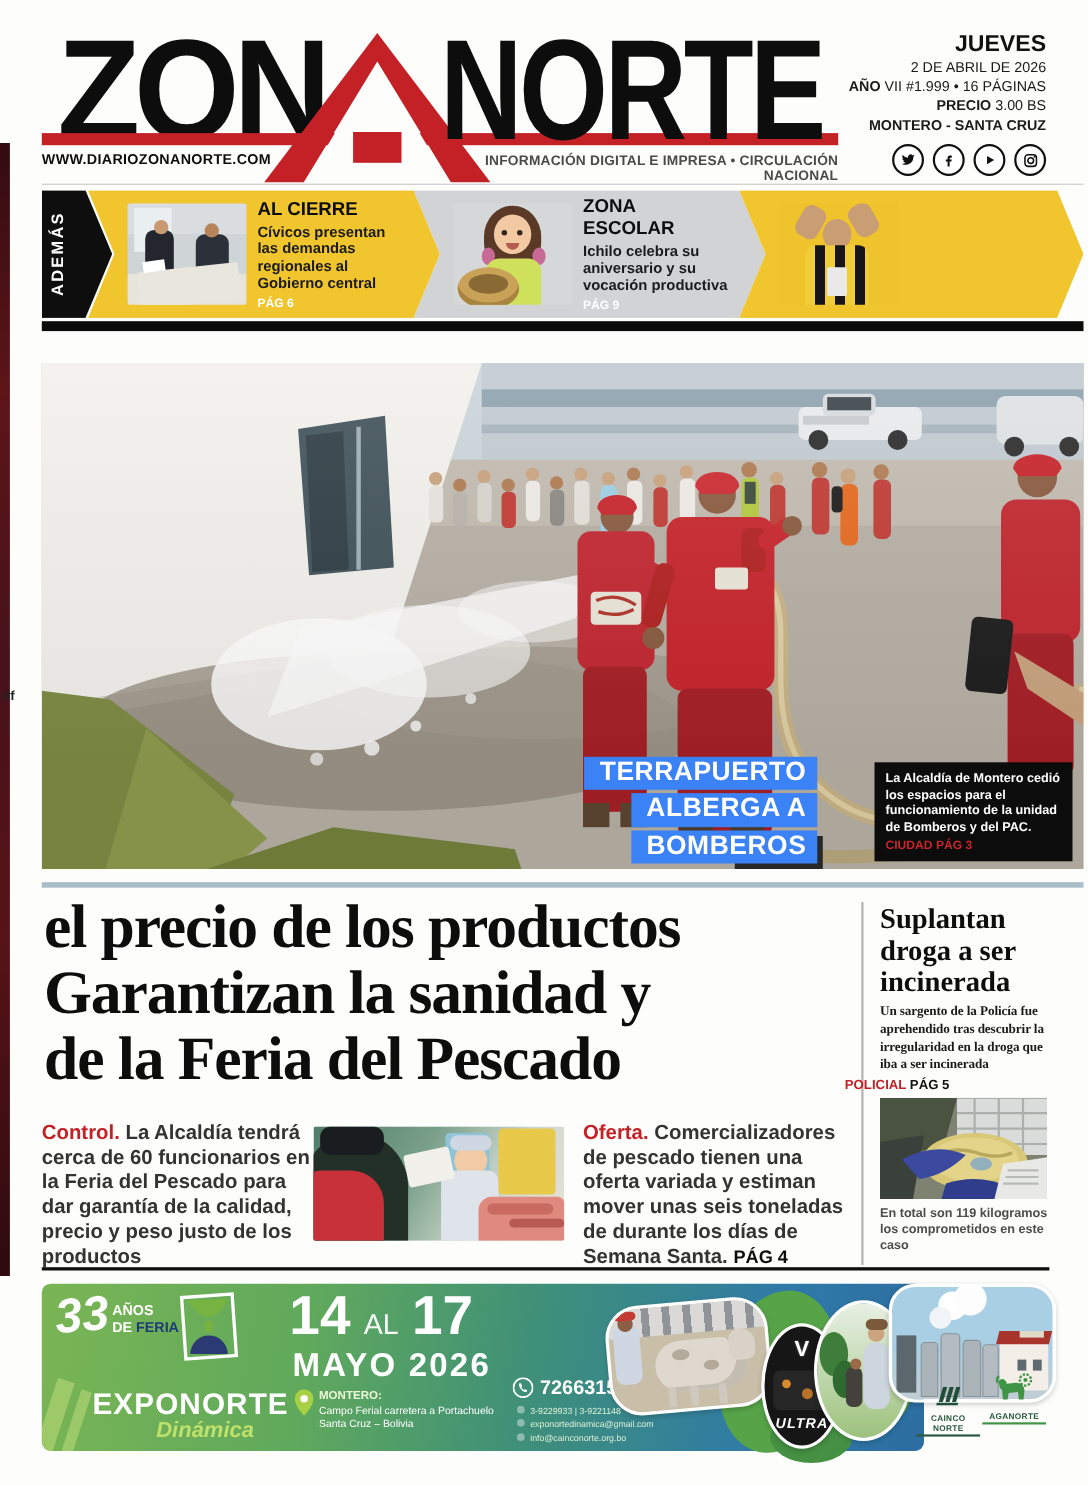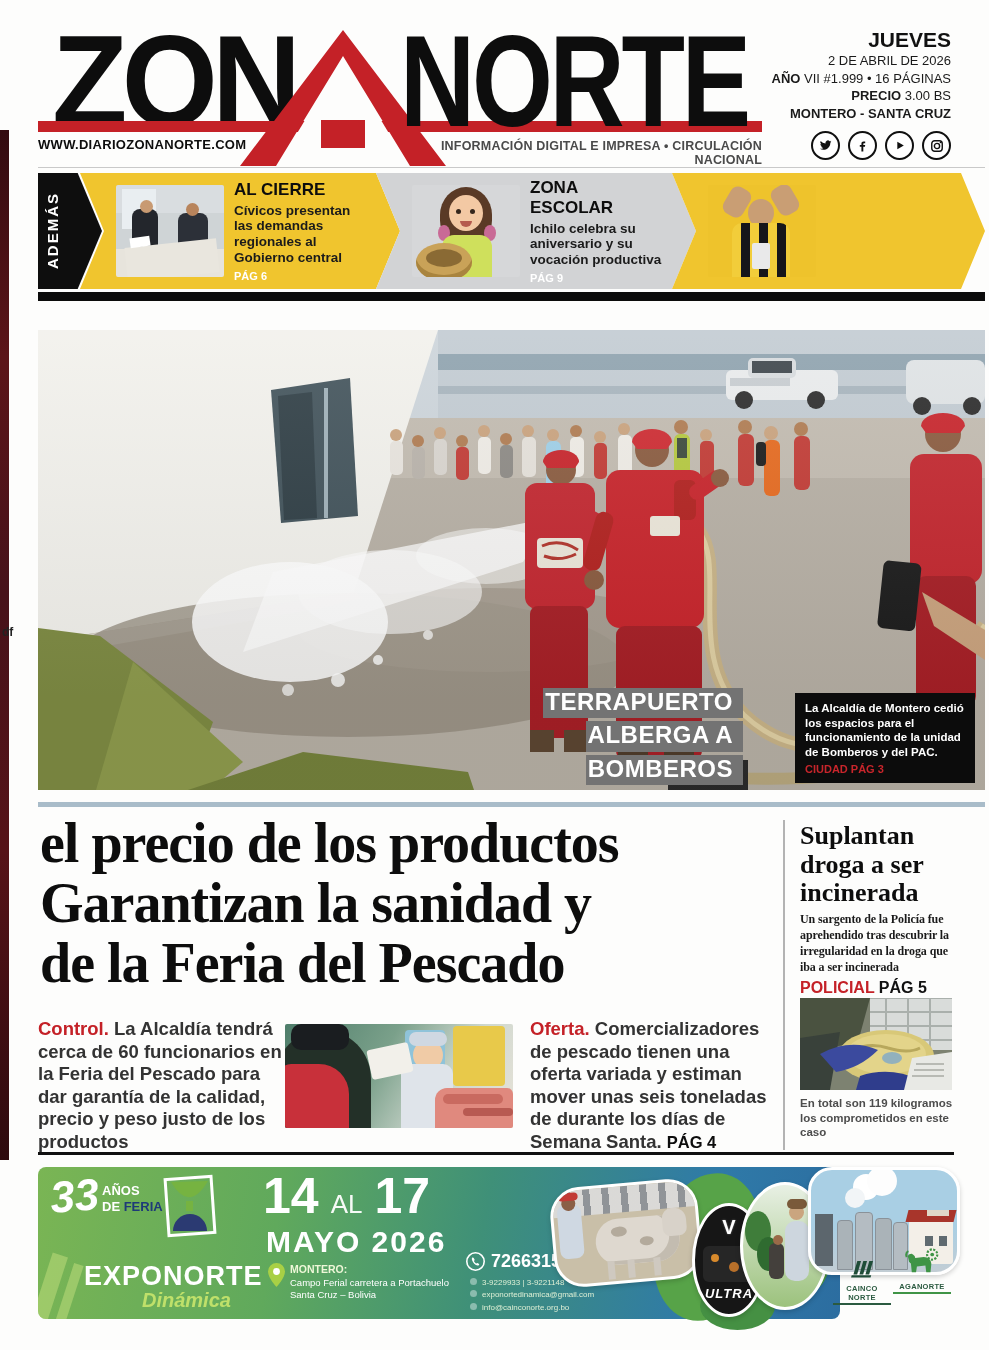--- a/index.html
+++ b/index.html
@@ -33,39 +33,39 @@
   .chev.yellow{background:#f0c52e;}
   .chev.gray{background:#d2d3d5;}
   .chev-img{width:108px;height:92px;flex-shrink:0;position:relative;overflow:hidden;border-radius:2px;}
   .chev-title{font-size:17px;font-weight:800;color:#0d0d0d;margin-bottom:3px;}
   .chev-body{font-size:13.5px;line-height:1.16;color:#1b1b1b;font-weight:600;}
   .chev-page{font-size:11px;font-weight:800;color:#fff;margin-top:5px;}
   .black-bar{left:38px;top:292px;width:947px;height:9px;background:#0b0b0b;}
   
   .photo{left:38px;top:330px;width:947px;height:460px;overflow:hidden;background:#b5aea3;}
   .kicker{right:246px;top:688px;display:flex;flex-direction:column;align-items:flex-end;gap:3px;}
-  .kicker div{background:#737373;color:#fff;font-weight:800;font-size:24px;letter-spacing:.5px;
-              padding:1px 10px 3px 2px;line-height:1.1;}
+  .kicker div{background:#3b82f6;color:#fff;font-weight:800;font-size:24px;letter-spacing:.5px;
+              padding:1px 10px 3px 14px;line-height:1.1;}
   .pcap{left:795px;top:693px;width:180px;background:#0c0c0c;color:#fff;padding:8px 10px;box-sizing:border-box;}
   .pcap-txt{font-size:11.5px;line-height:1.28;font-weight:600;}
   .pcap-page{font-size:11px;font-weight:800;color:#c8252b;margin-top:3px;}
   .blue-rule{left:38px;top:802px;width:947px;height:5px;background:#a9bcc9;}
   
   .headline{left:40px;top:814px;width:745px;font-family:"Liberation Serif",serif;font-weight:700;
             font-size:56px;line-height:1.07;letter-spacing:-1px;color:#0d0d0d;}
   .col{font-size:18.5px;line-height:1.22;color:#333;font-weight:600;}
   .lead{color:#c42127;font-weight:800;}
   .pg{color:#0d0d0d;font-weight:800;font-size:16.5px;}
   .mid-photo{left:285px;top:1024px;width:228px;height:104px;overflow:hidden;border-radius:2px;}
   .vdiv{left:783px;top:820px;width:2px;height:330px;background:#b3b3b3;}
   .sb-h{left:800px;top:822px;width:160px;font-family:"Liberation Serif",serif;font-weight:700;
         font-size:26px;line-height:1.1;color:#0d0d0d;}
   .sb-body{left:800px;top:912px;width:155px;font-family:"Liberation Serif",serif;font-weight:700;
         font-size:12px;line-height:1.33;color:#1a1a1a;letter-spacing:-.1px;}
-  .sb-sec{left:800px;top:979px;font-size:16px;font-weight:800;}
+  .sb-sec{left:768px;top:979px;font-size:12px;font-weight:800;}
   .sb-sec .red{color:#c42127;}
   .sb-photo{left:800px;top:998px;width:152px;height:92px;overflow:hidden;}
   .sb-cap{left:800px;top:1096px;width:158px;font-size:11.5px;line-height:1.28;color:#4d4d4d;font-weight:600;}
   .black-rule2{left:38px;top:1152px;width:916px;height:3px;background:#101010;}
   
   .banner{left:38px;top:1167px;width:802px;height:152px;border-radius:8px;
      background:linear-gradient(100deg,#7ab554 0%,#60a95c 30%,#3f9078 55%,#2f7aa8 82%,#2c6da0 100%);
      overflow:hidden;}
   .b-abs{position:absolute;color:#fff;}
   .years-num{left:12px;top:4px;font-size:44px;font-weight:800;font-style:italic;transform:rotate(-5deg);}

